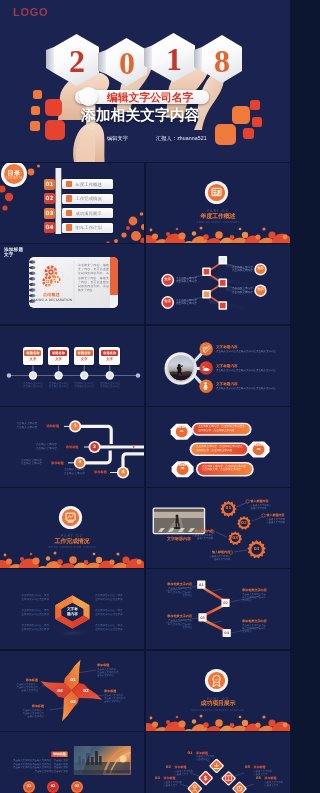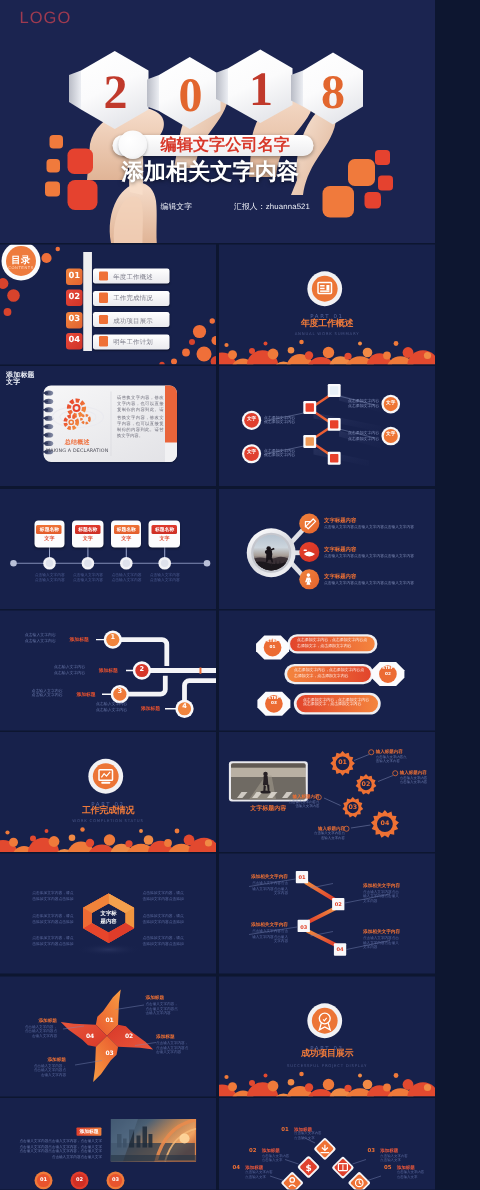--- a/index.html
+++ b/index.html
@@ -4,21 +4,21 @@
 <style>
 html,body{margin:0;padding:0;background:#0d1630;}
   body{width:290px;height:793px;overflow:hidden;
        font-family:"Liberation Sans",sans-serif;}
   .page{position:relative;width:290px;height:793px;background:#0d1630;}
 
   
   .hero{position:absolute;left:0;top:0;width:290px;height:162px;
         background:#1b2450;overflow:hidden;}
   .hero-logo{position:absolute;left:13px;top:6px;font-size:11px;
-             letter-spacing:.7px;color:#9e3a50;font-weight:400;}
+             letter-spacing:.7px;color:#9e3a50;font-weight:700;}
 
   .heroart{position:absolute;left:0;top:0;width:290px;height:162px;}
 
   .titlebar{position:absolute;left:75px;top:90px;width:134px;height:14px;
      background:linear-gradient(180deg,#ffffff,#ededef);border-radius:7px;
      box-shadow:0 1px 3px rgba(0,0,0,.4);}
   .tb-text{position:absolute;left:32px;top:1px;font-size:10.8px;line-height:12px;
      font-weight:700;color:#d8392b;letter-spacing:0px;white-space:nowrap;}
   .tb-circle{position:absolute;left:4px;top:-3px;width:19px;height:19px;border-radius:50%;
      background:radial-gradient(circle at 38% 32%,#ffffff,#f8f8f9 62%,#e4e4e6);

